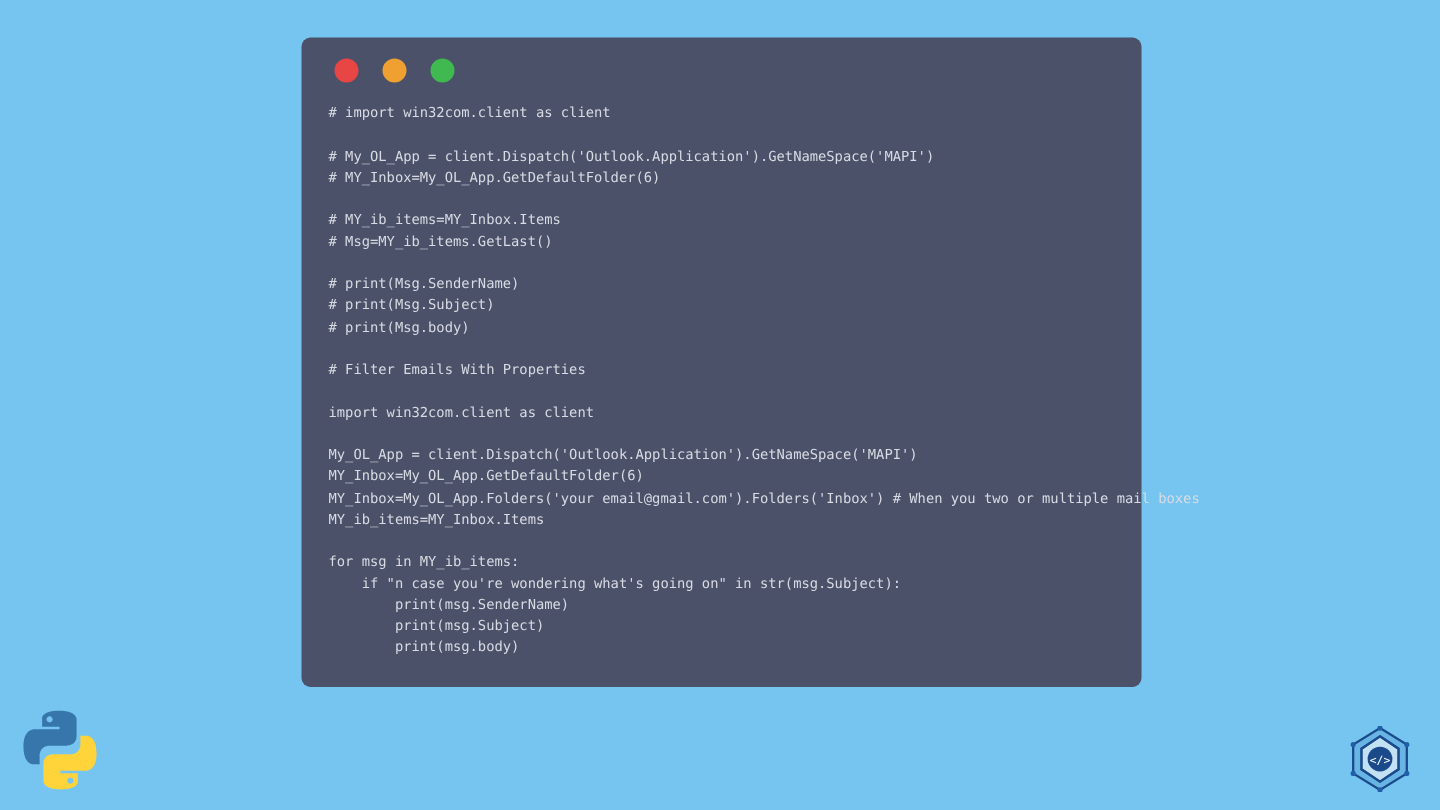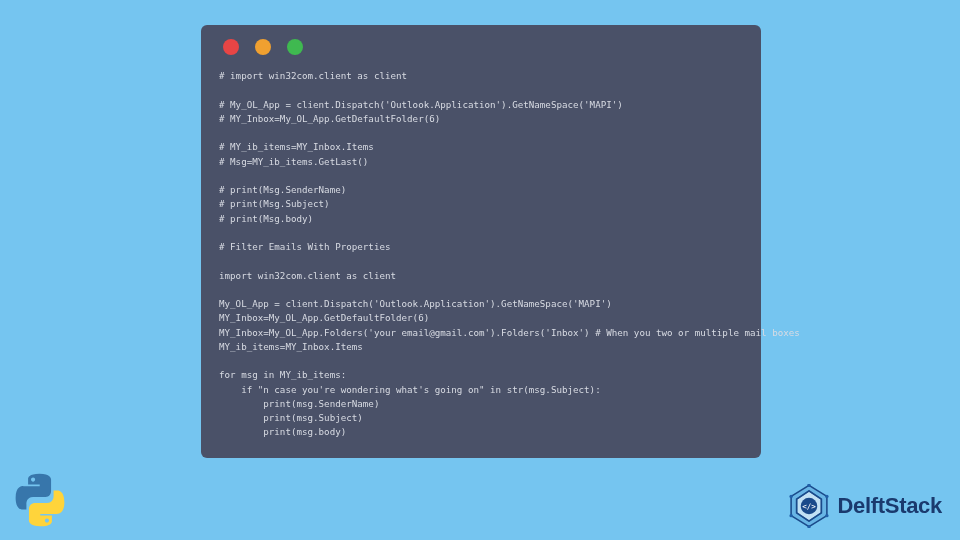--- a/index.html
+++ b/index.html
@@ -126,14 +126,13 @@
       <g fill="#2060a8">
         <circle cx="32" cy="2" r="2.5"></circle>
           <circle cx="58" cy="18" r="2.5"></circle>
           <circle cx="58" cy="46" r="2.5"></circle>
         <circle cx="32" cy="62" r="2.5"></circle>
           <circle cx="6" cy="46" r="2.5"></circle>
           <circle cx="6" cy="18" r="2.5"></circle>
       </g>
     </svg>
   </div>
-  <span class="delftstack-text">DelftStack</span>
 </div>
 
 </body></html>

